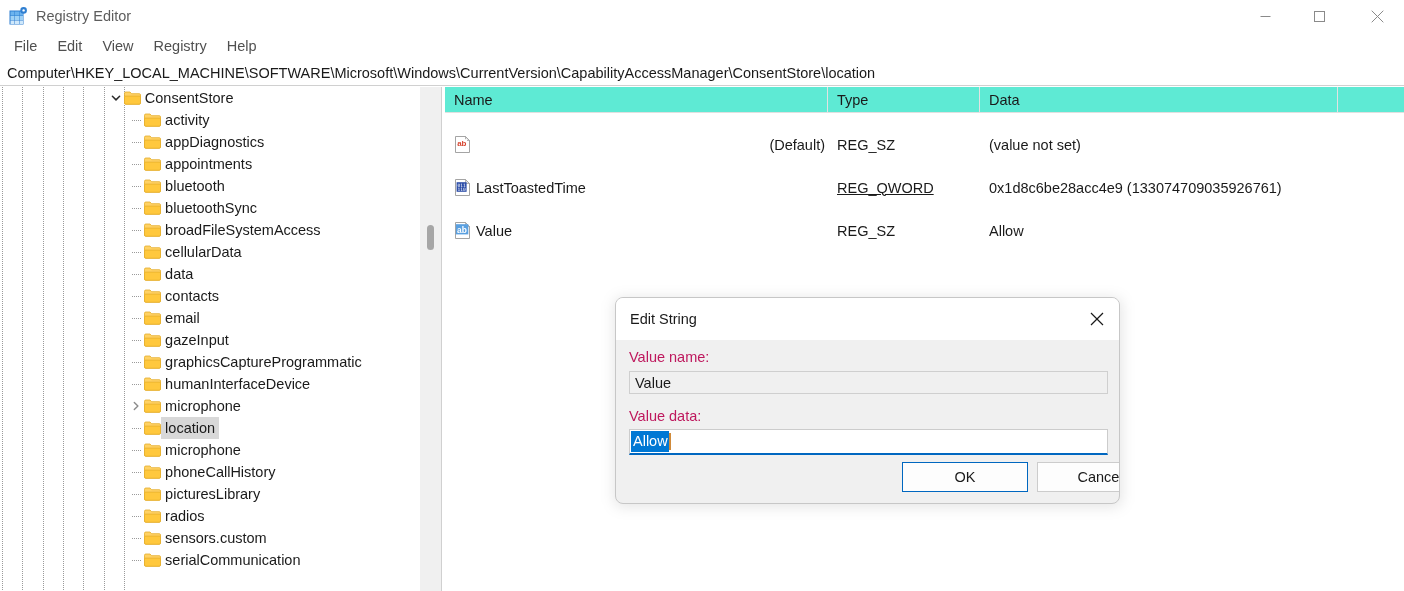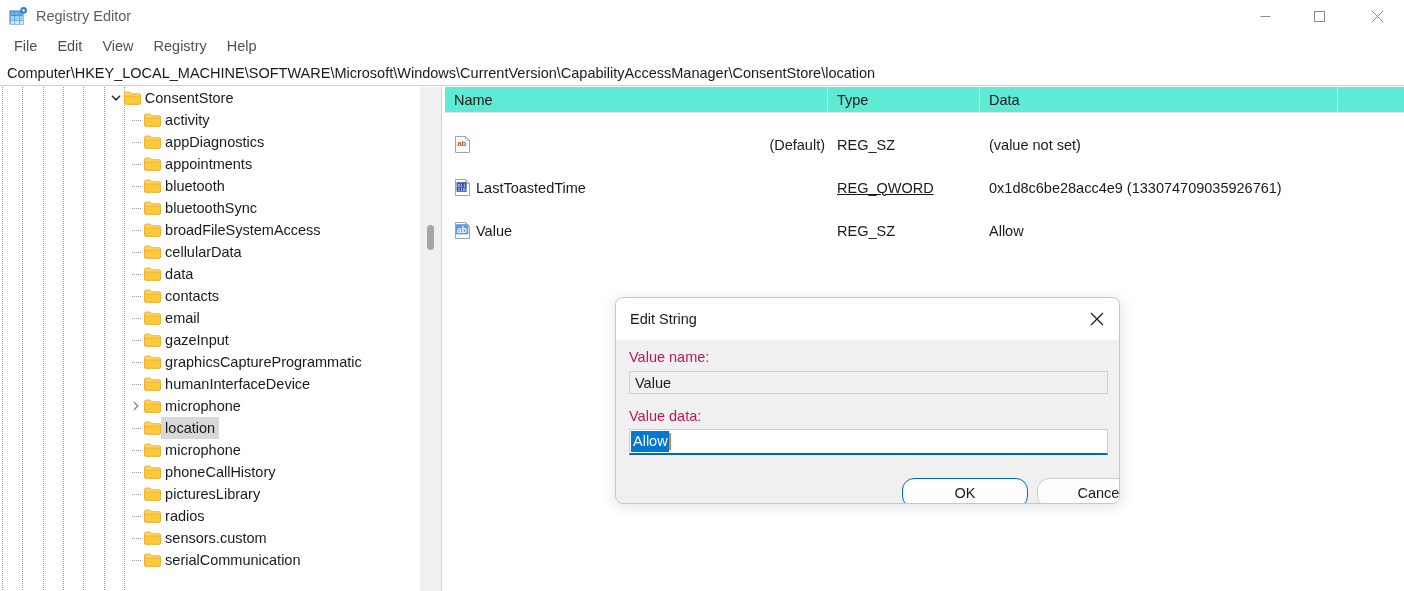--- a/index.html
+++ b/index.html
@@ -200,25 +200,24 @@
     font-size: 14.5px; line-height: 19px;
     padding: 1px 1px 1px 2px;
   }
   #caret {
     width: 2px; height: 17px; background: #d08a3a;
   }
   .dlg-btn {
     position: absolute; top: 164px; height: 30px; width: 126px;
     background: #fdfdfd;
     border: 1px solid #cccccc;
-    border-radius: 12px;
+    border-radius: 0;
     font-size: 14.5px; color: #1a1a1a;
     font-family: "Liberation Sans", sans-serif;
     cursor: default;
-    margin-top: 16px;
   }
   #btn-ok { left: 286px; border-color: #0067c0; }
   #btn-cancel { left: 421px; }
 </style>
 </head>
 <body>
 
 <div id="titlebar">
   <div id="app-icon">
     <svg width="19" height="19" viewBox="0 0 19 19">

